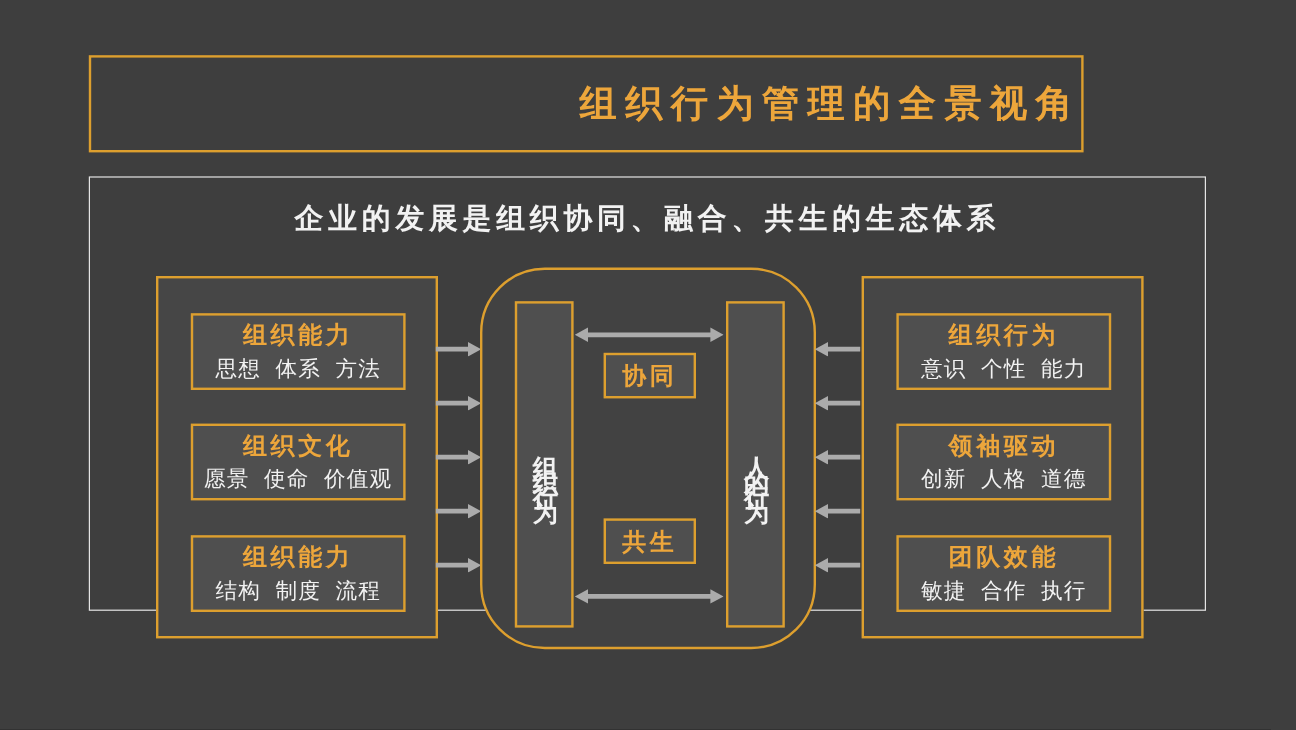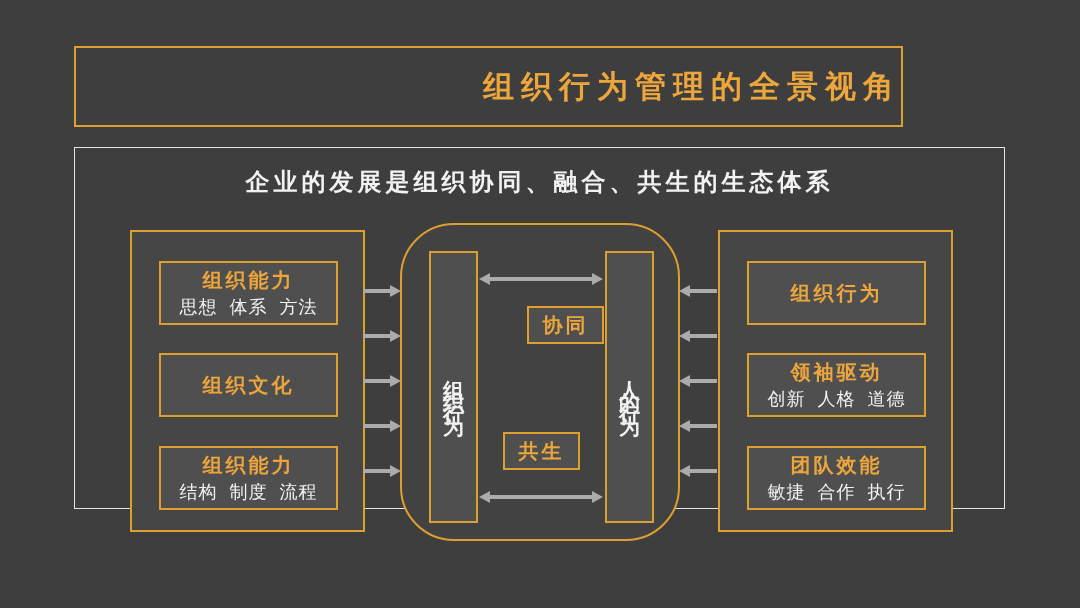--- a/index.html
+++ b/index.html
@@ -94,21 +94,21 @@
   }
   .mini-box {
     position: absolute; left: 101px;
     width: 77px; height: 38px;
     border: 2px solid #dd9f2e;
     background: #4f4f4f;
     display: flex; align-items: center; justify-content: center;
     color: #eda63b; font-size: 20px; font-weight: bold;
     letter-spacing: 3px;
   }
-  .mini-1 { top: 81px; margin-left: 24px; }
+  .mini-1 { top: 69px; }
   .mini-2 { top: 144px; }
   .mini-3 { top: 207px; font-family: Liberation Mono, monospace; }
 
   
   .harrow { position: absolute; left: 77px; width: 124px; height: 14px; }
   .harrow-top    { top: 47px; }
   .harrow-bottom { top: 265px; }
   .flow-arrow { position: absolute; width: 38px; height: 12px; }
   .flow-left  { left: 288px; }
   .flow-right { left: 604px; }
@@ -129,20 +129,21 @@
 
     <div class="subtitle">企业的发展是组织协同、融合、共生的生态体系</div>
 
     <div class="side-panel panel-left">
       <div class="card card-1">
         <div class="card-title">组织能力</div>
         <div class="card-detail">思想 体系 方法</div>
       </div>
       <div class="card card-2">
         <div class="card-title">组织文化</div>
+        <div class="card-detail">愿景 使命 价值观</div>
       </div>
       <div class="card card-3">
         <div class="card-title">组织能力</div>
         <div class="card-detail">结构 制度 流程</div>
       </div>
     </div>
 
     <div class="flow-arrow flow-left fy-1">
       <svg width="38" height="12" viewBox="0 0 38 12">
           <line x1="0" y1="6" x2="28" y2="6" stroke="#ababab" stroke-width="4"></line>
@@ -230,20 +231,21 @@
     <div class="flow-arrow flow-right fy-5">
       <svg width="38" height="12" viewBox="0 0 38 12">
           <line x1="10" y1="6" x2="38" y2="6" stroke="#ababab" stroke-width="4"></line>
           <polygon points="11,0 0,6 11,12" fill="#ababab"></polygon>
         </svg>
     </div>
 
     <div class="side-panel panel-right">
       <div class="card card-1">
         <div class="card-title">组织行为</div>
+        <div class="card-detail">意识 个性 能力</div>
       </div>
       <div class="card card-3">
         <div class="card-title">团队效能</div>
         <div class="card-detail">敏捷 合作 执行</div>
       </div>
       <div class="card card-2">
         <div class="card-title">领袖驱动</div>
         <div class="card-detail">创新 人格 道德</div>
       </div>
     </div>

